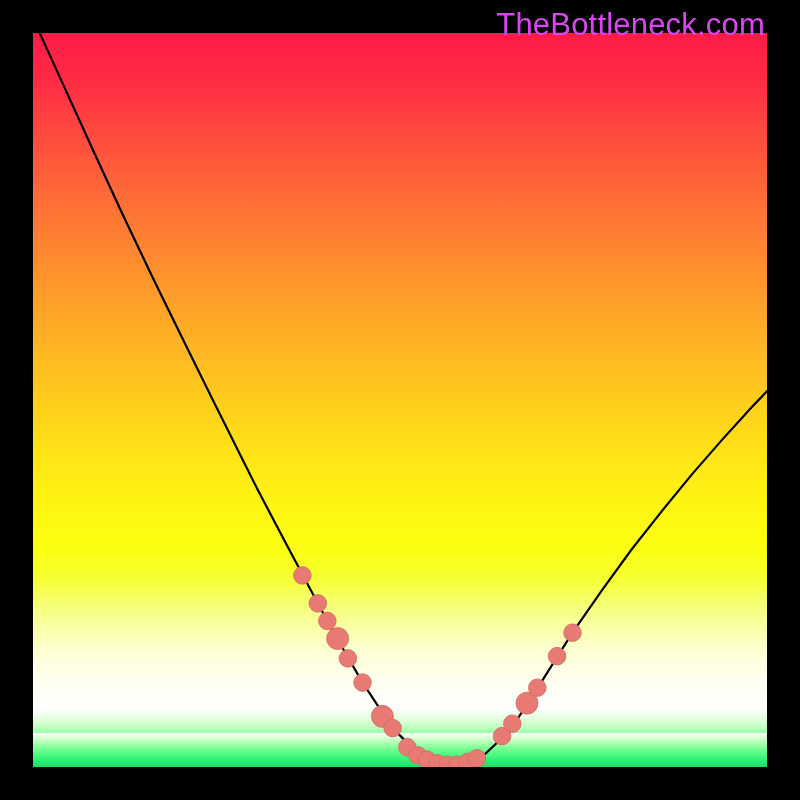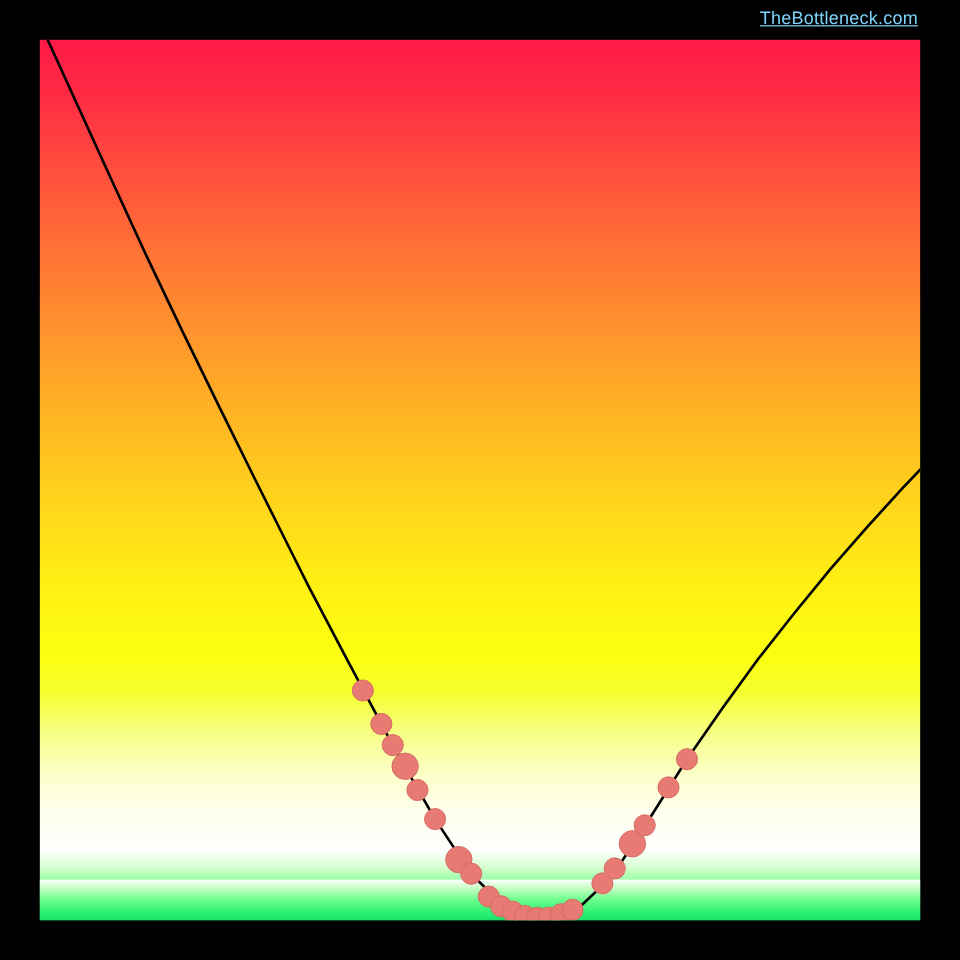--- a/index.html
+++ b/index.html
@@ -65,25 +65,24 @@
       #c8ffc4 20%,
       #6cff8c 50%,
       #2df074 80%,
       #1be069 100%
     );
   }
   .watermark {
     position: absolute;
     top: 7px;
     right: 35px;
-    color: #7dd3fc;
-    font-size: 15px;
+    color: #d946ef;
+    font-size: 31px;
     font-weight: 400;
     letter-spacing: 0.2px;
-    text-decoration: underline;
   }
   svg.curve {
     position: absolute;
     inset: 0;
   }
 </style>
 </head>
 <body>
 
 <div class="frame">

